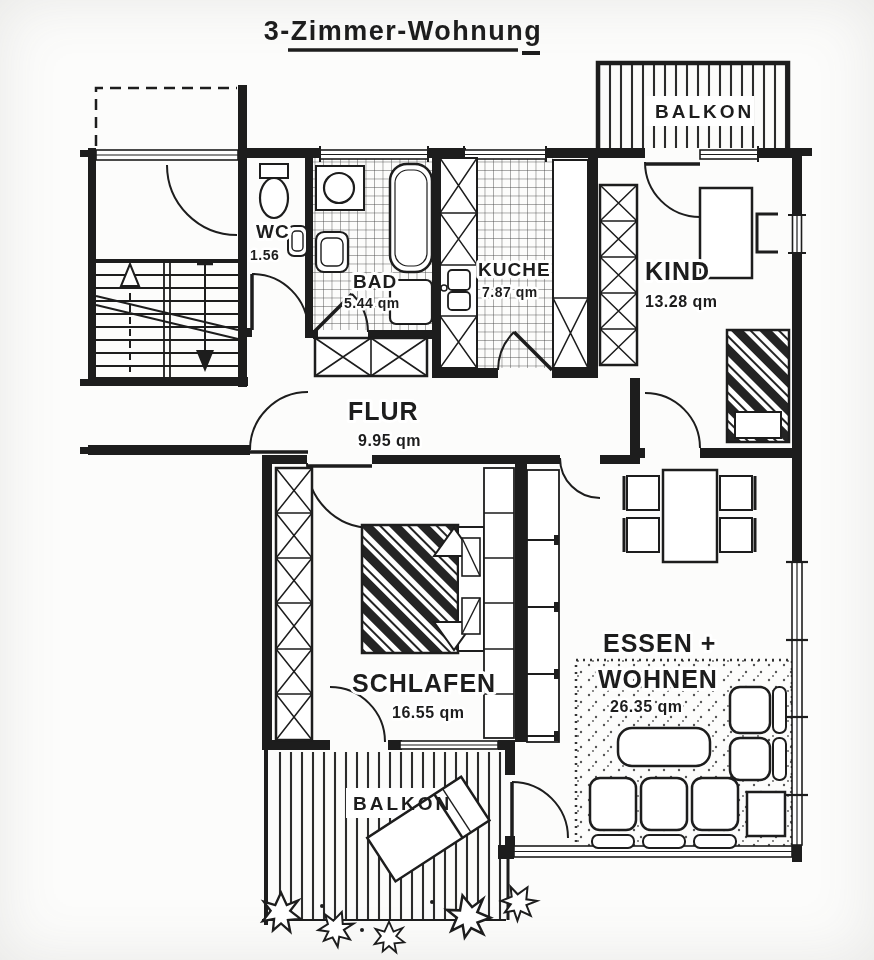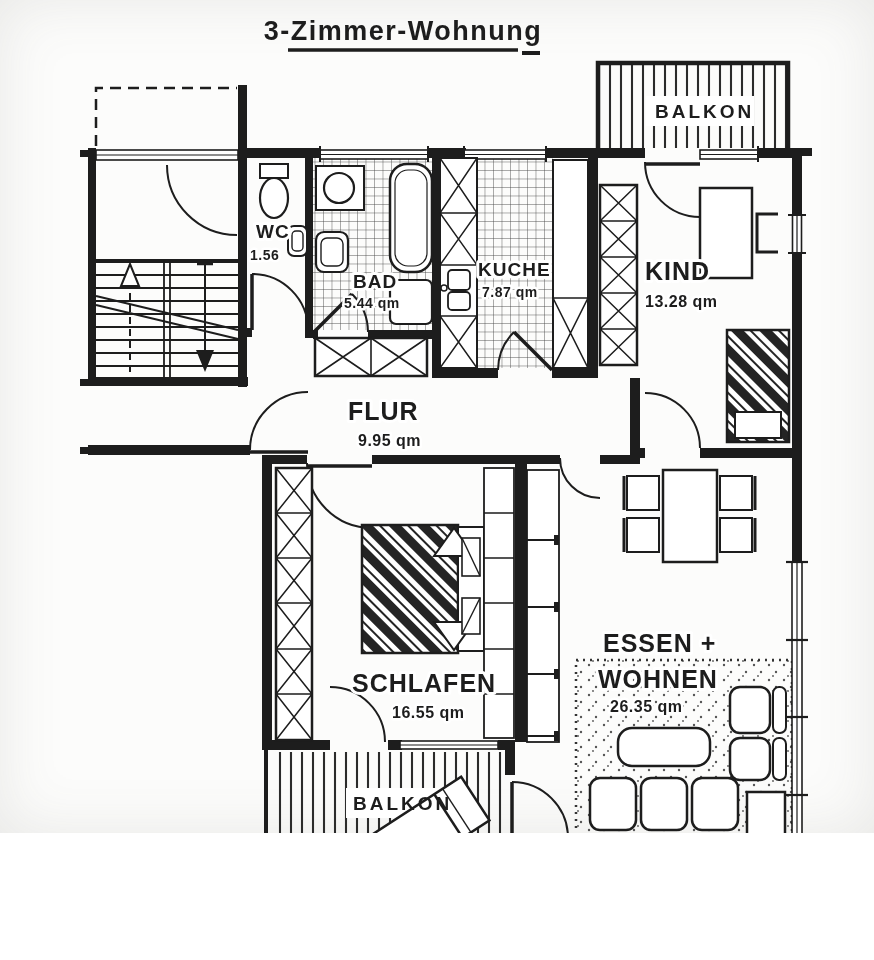--- a/index.html
+++ b/index.html
@@ -1,16 +1,16 @@
 <!DOCTYPE html>
 <html><head>
 <meta charset="utf-8">
 <style>
   html,body{margin:0;padding:0;background:#ffffff;}
-  .page{position:relative;width:874px;height:833px;background:#fcfcfb;overflow:hidden;
+  .page{position:relative;width:874px;height:960px;background:#fcfcfb;overflow:hidden;
         box-shadow:inset 0 0 60px rgba(90,90,85,.12);}
   svg{position:absolute;left:0;top:0;}
   .w   {fill:#1d1d1d;}
   .ln  {stroke:#1d1d1d;fill:none;}
   .furn{fill:#ffffff;stroke:#1d1d1d;}
   .win {fill:#ffffff;stroke:#1d1d1d;stroke-width:1.6;}
   text {fill:#1d1d1d;font-family:"Liberation Sans",sans-serif;font-weight:700;
         paint-order:stroke;stroke:#ffffff;stroke-width:6px;stroke-linejoin:round;}
   .tTitle{font-size:27px;letter-spacing:1.5px;stroke-width:0;}
   .tBig  {font-size:25px;letter-spacing:1px;}

